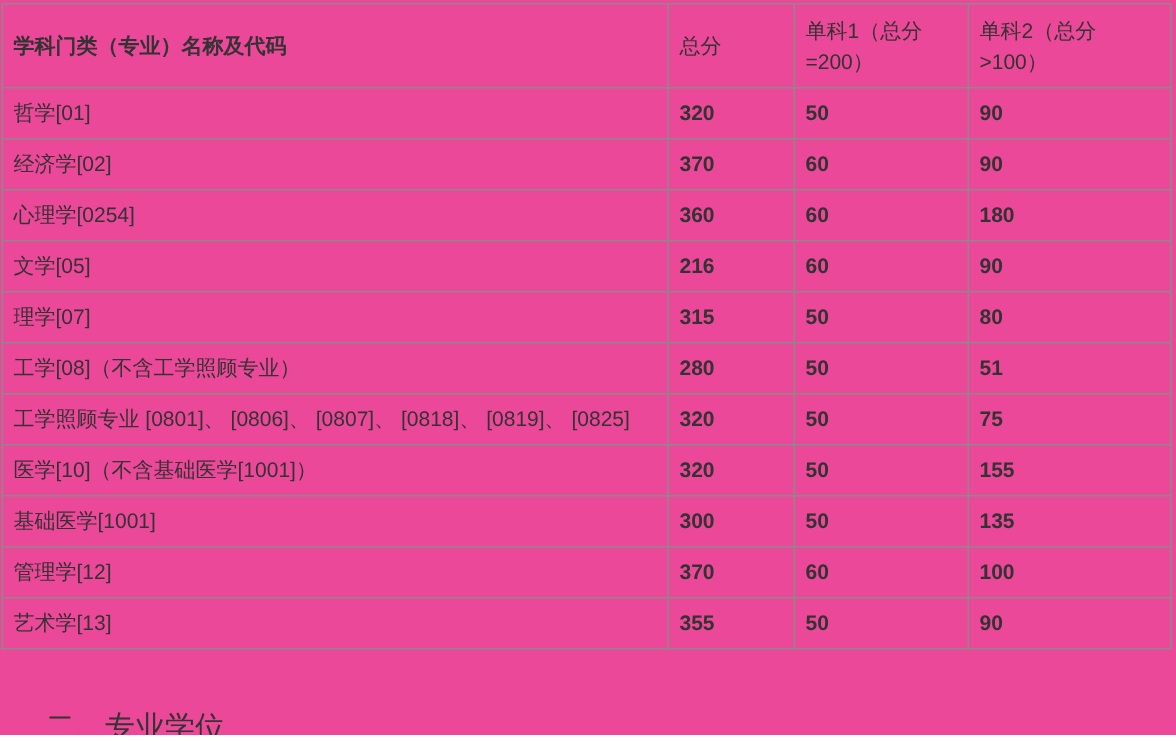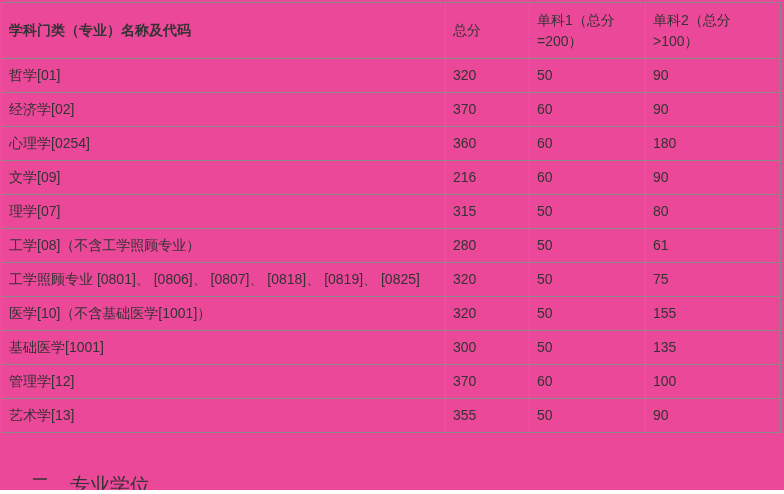--- a/index.html
+++ b/index.html
@@ -39,21 +39,21 @@
     height: 56px;
     font-weight: normal;
   }
   .score-table thead th.col-name {
     font-weight: bold;
   }
   .score-table tbody td {
     height: 34px;
   }
   .score-table td.num {
-    font-weight: normal;
+    font-weight: bold;
   }
   .col-w1 { width: 444px; }
   .col-w2 { width: 84px; }
   .col-w3 { width: 116px; }
   .col-w4 { width: 135px; }
   .footer-line {
     position: absolute;
     left: 30px;
     top: 472px;
     font-size: 20px;
@@ -95,36 +95,36 @@
       <td class="num">60</td>
       <td class="num">90</td>
     </tr>
         <tr>
       <td>心理学[0254]</td>
       <td class="num">360</td>
       <td class="num">60</td>
       <td class="num">180</td>
     </tr>
         <tr>
-      <td>文学[09]</td>
+      <td>文学[05]</td>
       <td class="num">216</td>
       <td class="num">60</td>
       <td class="num">90</td>
     </tr>
         <tr>
       <td>理学[07]</td>
       <td class="num">315</td>
       <td class="num">50</td>
       <td class="num">80</td>
     </tr>
         <tr>
       <td>工学[08]（不含工学照顾专业）</td>
       <td class="num">280</td>
       <td class="num">50</td>
-      <td class="num">61</td>
+      <td class="num">51</td>
     </tr>
         <tr>
       <td>工学照顾专业 [0801]、 [0806]、 [0807]、 [0818]、 [0819]、 [0825]</td>
       <td class="num">320</td>
       <td class="num">50</td>
       <td class="num">75</td>
     </tr>
         <tr>
       <td>医学[10]（不含基础医学[1001]）</td>
       <td class="num">320</td>

